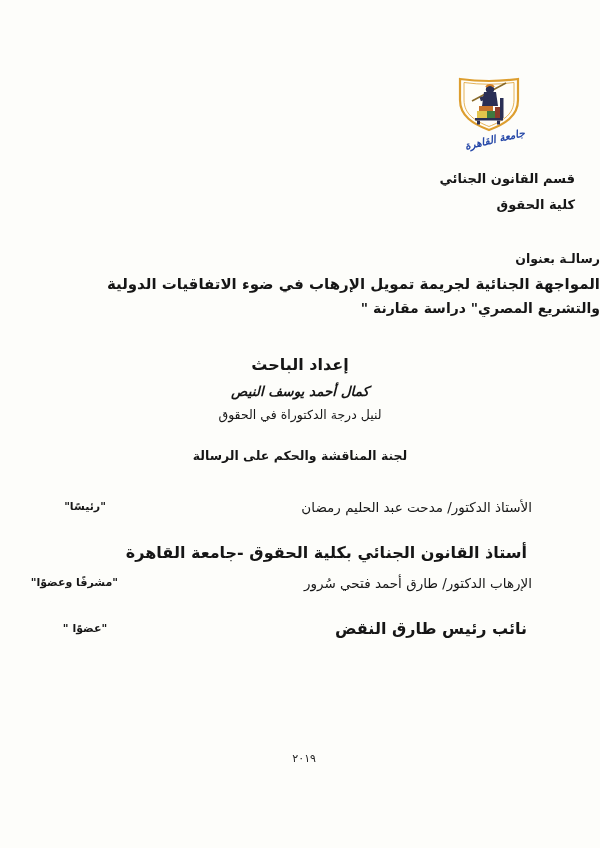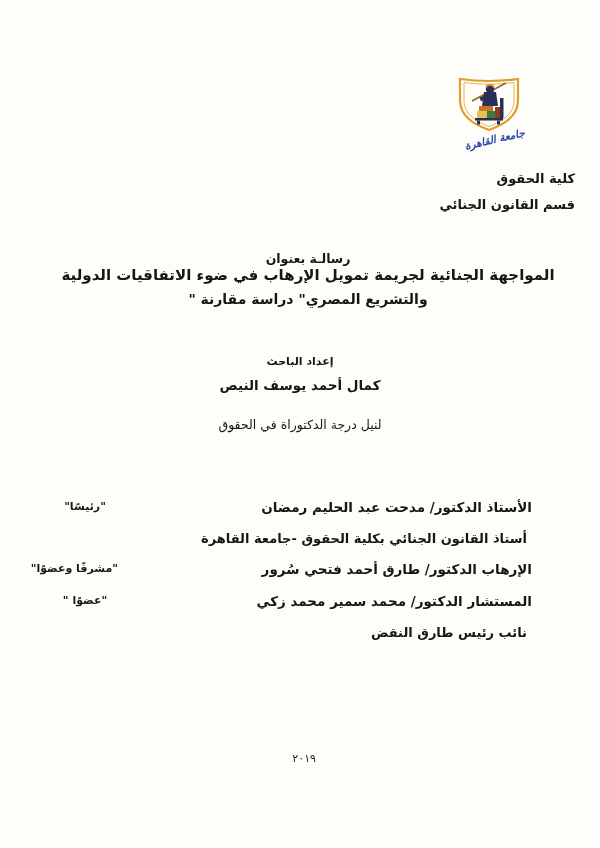--- a/index.html
+++ b/index.html
@@ -18,36 +18,36 @@
   .logo svg{display:block;}
   .logo-caption{
     margin-top:1px;position:relative;left:6px;
     transform:rotate(-13deg);
     color:#2648A8;font-weight:bold;font-style:italic;
     font-size:10.5px;white-space:nowrap;
   }
   
   .faculty-block{position:absolute;top:166px;right:25px;text-align:right;font-weight:bold;font-size:13px;line-height:26px;}
   
-  .thesis-block{position:absolute;top:251px;left:16px;right:0;text-align:center;}
+  .thesis-block{position:absolute;top:251px;left:16px;right:0;text-align:right;}
   .thesis-label{font-size:12.5px;font-weight:bold;}
-  .thesis-title1{font-size:15px;font-weight:bold;}
+  .thesis-title1{margin-top:9px;font-size:15px;font-weight:bold;}
   .thesis-title2{margin-top:7px;font-size:14px;font-weight:bold;}
   
   .author-block{position:absolute;top:355px;left:0;right:0;text-align:center;}
-  .prepared-label{font-size:11px;font-weight:bold;}
-  .author-name{margin-top:9px;font-size:13.5px;font-weight:bold;}
-  .degree-line{margin-top:24px;font-size:12.5px;font-weight:normal;}
+  .prepared-label{font-size:16px;font-weight:bold;}
+  .author-name{margin-top:9px;font-size:13.5px;font-weight:bold;font-style:italic;}
+  .degree-line{margin-top:8px;font-size:12.5px;font-weight:normal;}
   
   .committee-heading{position:absolute;top:448px;left:0;right:0;text-align:center;font-size:12.5px;font-weight:bold;}
   .committee{position:absolute;top:498px;right:68px;left:52px;}
   .member{position:relative;margin-bottom:13px;}
-  .member-name{font-size:13.5px;font-weight:bold;line-height:19px;text-align:right;white-space:nowrap;}
+  .member-name{font-size:13.5px;font-weight:normal;line-height:19px;text-align:right;white-space:nowrap;}
   .member-role{position:absolute;left:0;top:2px;width:66px;text-align:center;font-size:11px;font-weight:bold;white-space:nowrap;}
-  .member-desc{margin-top:13px;font-size:13px;font-weight:bold;line-height:17px;padding-right:5px;white-space:nowrap;}
+  .member-desc{margin-top:27px;font-size:16px;font-weight:bold;line-height:17px;padding-right:5px;white-space:nowrap;}
   
   .year{position:absolute;top:752px;left:230px;width:86px;text-align:right;font-size:11px;letter-spacing:4px;color:#222;}
 </style>
 </head>
 <body>
 
 <div class="page">
 
   <div class="logo">
     <svg width="64" height="58" viewBox="0 0 64 58">
@@ -64,52 +64,52 @@
       <rect x="38" y="33" width="5" height="11" fill="#8C3B2A"></rect>
       <rect x="43" y="24" width="3.5" height="20" fill="#2A2F55"></rect>
       <rect x="18" y="44" width="28" height="2.5" fill="#2A2F55"></rect>
       <rect x="20" y="46.5" width="3" height="4" fill="#2A2F55"></rect>
       <rect x="40" y="46.5" width="3" height="4" fill="#2A2F55"></rect>
     </svg>
     <div class="logo-caption">جامعة القاهرة</div>
   </div>
 
   <div class="faculty-block">
+    <div>قسم القانون الجنائي</div>
     <div>كلية الحقوق</div>
-    <div>قسم القانون الجنائي</div>
   </div>
 
   <div class="thesis-block">
     <div class="thesis-label">رسالـة بعنوان</div>
     <div class="thesis-title1">المواجهة الجنائية لجريمة تمويل الإرهاب في ضوء الاتفاقيات الدولية</div>
     <div class="thesis-title2">والتشريع المصري" دراسة مقارنة "</div>
   </div>
 
   <div class="author-block">
     <div class="prepared-label">إعداد الباحث</div>
     <div class="author-name">كمال أحمد يوسف النيص</div>
     <div class="degree-line">لنيل درجة الدكتوراة في الحقوق</div>
   </div>
 
+  <div class="committee-heading">لجنة المناقشة والحكم على الرسالة</div>
 
   <div class="committee">
 
     <div class="member">
       <div class="member-name">الأستاذ الدكتور/ مدحت عبد الحليم رمضان</div>
       <div class="member-role">"رئيسًا"</div>
       <div class="member-desc">أستاذ القانون الجنائي بكلية الحقوق -جامعة القاهرة</div>
     </div>
 
     <div class="member">
       <div class="member-name">الإرهاب الدكتور/ طارق أحمد فتحي سُرور</div>
       <div class="member-role">"مشرفًا وعضوًا"</div>
     </div>
 
     <div class="member">
-      <div class="member-name">المستشار الدكتور/ محمد سمير محمد زكي</div>
       <div class="member-role">"عضوًا "</div>
       <div class="member-desc">نائب رئيس طارق النقض</div>
     </div>
 
   </div>
 
   <div class="year">٢٠١٩</div>
 
 </div>
 

